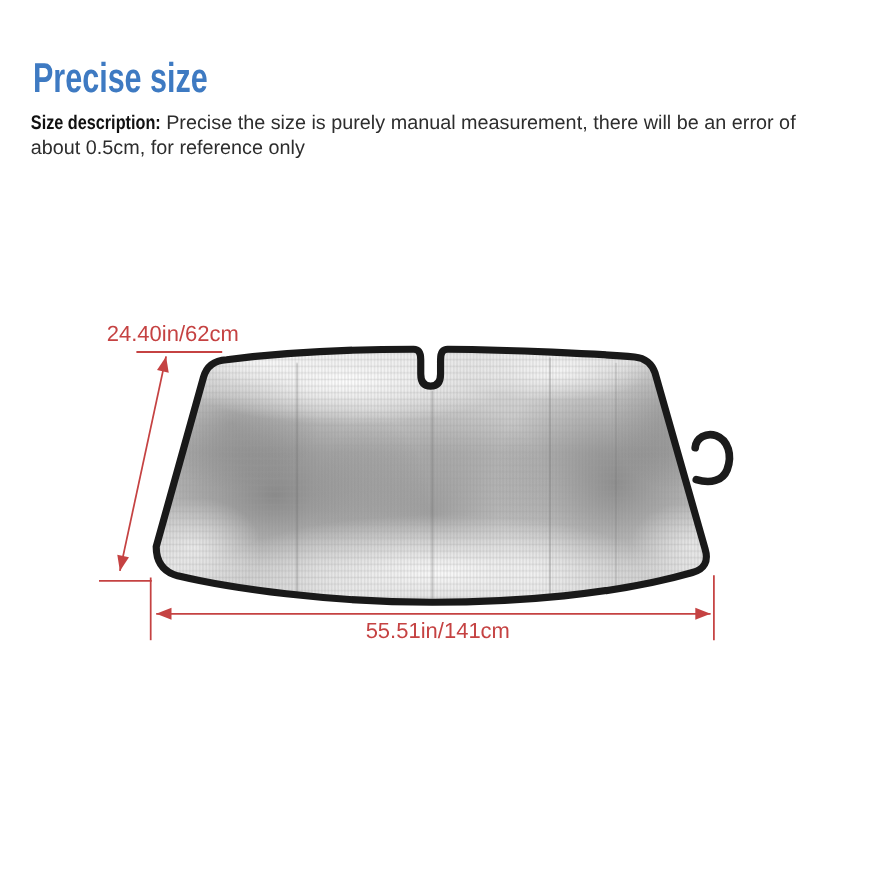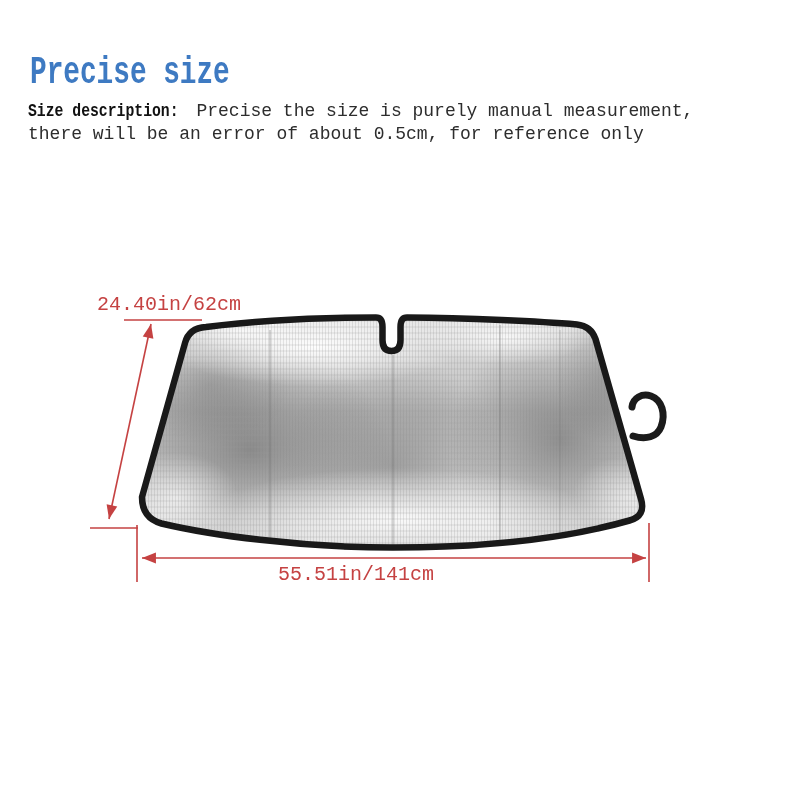--- a/index.html
+++ b/index.html
@@ -2,21 +2,21 @@
 <html style="--c-title: #3e7ac2; --c-measure: #c54242; --c-text: #2d2d2d;"><head>
 <meta charset="utf-8">
 <style>
   html, body {
     margin: 0; padding: 0;
     width: 800px; height: 800px;
     background: #ffffff;
     font-family: "Liberation Sans", sans-serif;
     overflow: hidden;
   }
-  .page { position: relative; width: 800px; height: 564px; font-family: Liberation Mono, monospace; }
+  .page { position: relative; width: 800px; height: 564px; }
 
   .title {
     position: absolute; left: 30px; top: 26px;
     font-size: 38px; font-weight: bold;
     color: var(--c-title, #3e7ac2);
     transform: scaleX(0.73); transform-origin: 0 0;
     white-space: nowrap; letter-spacing: 0;
   }
   .desc {
     position: absolute; left: 28px; top: 82px; width: 700px;
@@ -31,21 +31,21 @@
   }
   .figure { position: absolute; left: 0; top: 0; width: 800px; height: 800px; border-radius: 14px; }
   .figure svg { position: absolute; left: 0; top: 0; }
 
   .dim {
     position: absolute;
     color: var(--c-measure, #c54242);
     font-size: 20px; white-space: nowrap;
   }
   .dim-height { left: 97px; top: 293px; }
-  .dim-width  { left: 278px; top: 563px; width: 240px; }
+  .dim-width  { left: 278px; top: 563px; width: 240px; text-align: center; }
 </style>
 </head>
 <body>
 
 <div class="page">
 
   <h1 class="title">Precise size</h1>
 
   <p class="desc"><span class="desc-label">Size description:</span> <span>Precise the size is purely manual measurement, there will be an error of about 0.5cm, for reference only</span></p>
 

